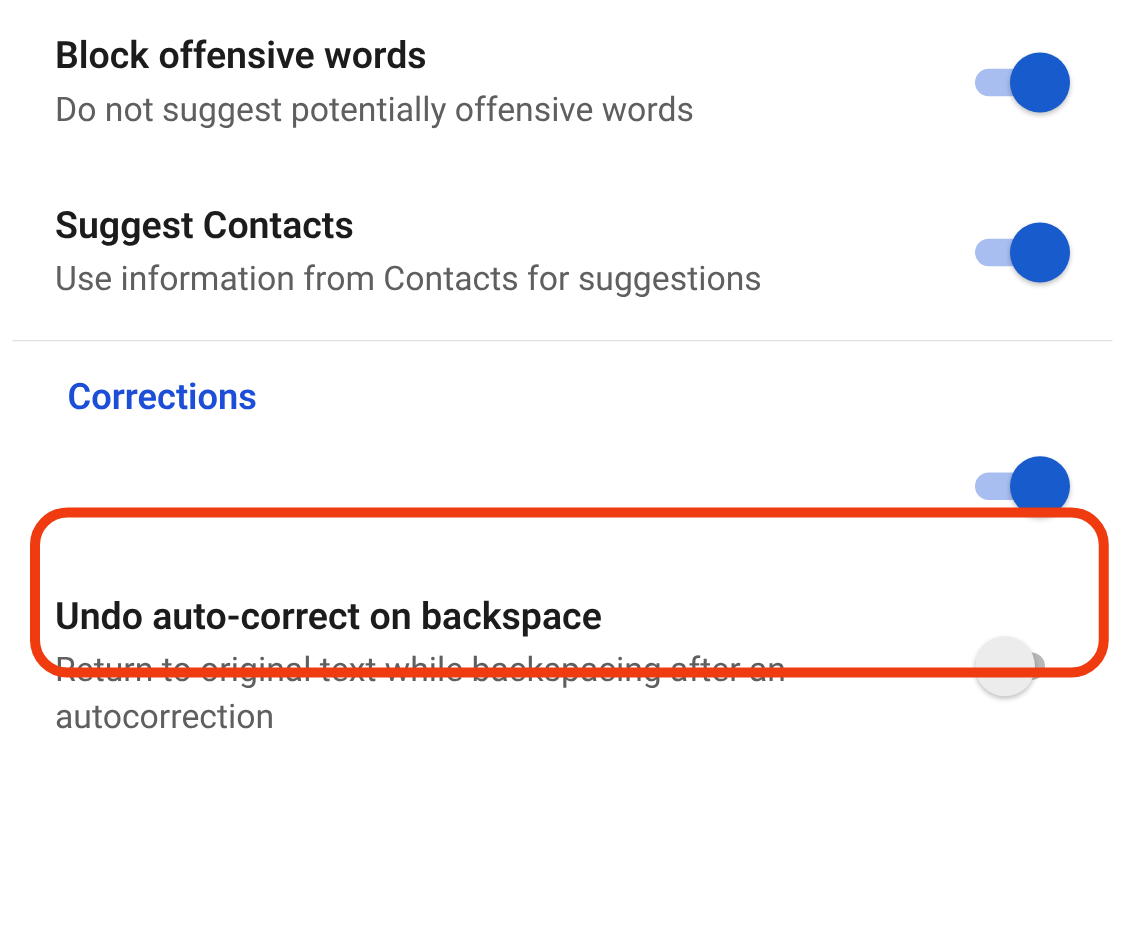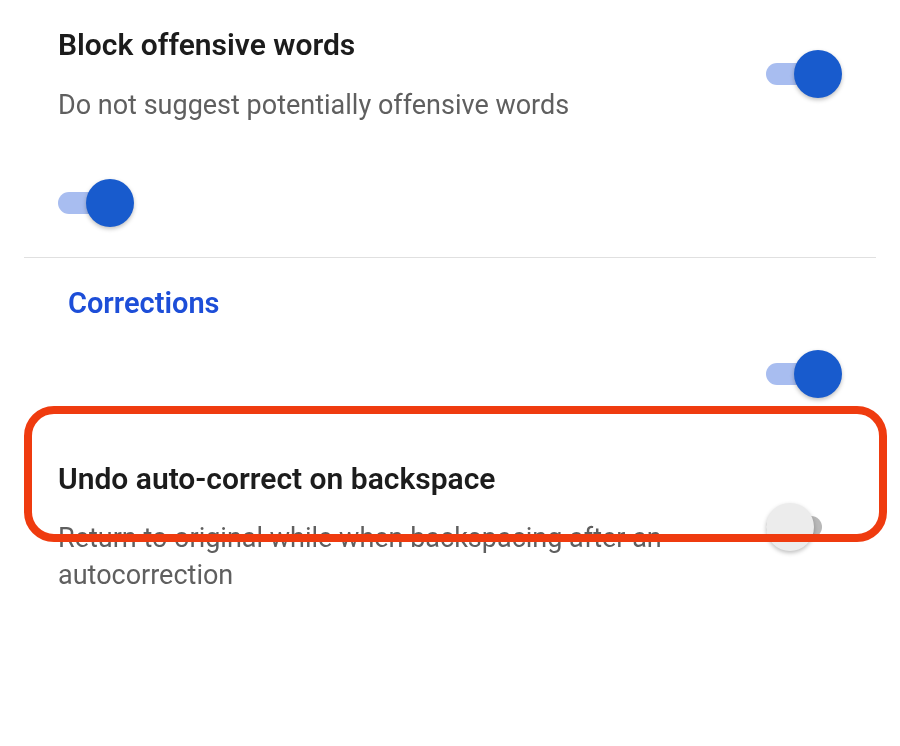--- a/index.html
+++ b/index.html
@@ -4,40 +4,40 @@
   <style>
     * { box-sizing: border-box; margin: 0; padding: 0; }
     body {
       font-family: -apple-system, BlinkMacSystemFont, "Segoe UI", Roboto, Helvetica, Arial, sans-serif;
       background: #ffffff;
       width: 900px;
       height: 746px;
       overflow: hidden;
       position: relative;
     }
-    .settings-list { padding: 0 24px; }
+    .settings-list { padding: 0 10px; }
     .setting-row {
       display: flex;
       align-items: center;
       justify-content: space-between;
       padding: 26px 34px 30px 34px;
     }
     .setting-text { flex: 1; padding-right: 40px; }
     .setting-title {
       color: #1c1c1c;
       font-size: 30px;
       font-weight: 600;
       line-height: 1.25;
     }
     .setting-subtitle {
       color: #5f5f5f;
       font-size: 27px;
       font-weight: 400;
       line-height: 1.35;
-      margin-top: 23px;
+      margin-top: 6px;
     }
     .divider {
       border: 0;
       border-top: 1px solid #e0e0e0;
       width: 100%;
       margin: 0;
     }
     .section-header {
       color: #1d4ed8;
       font-size: 29px;
@@ -105,20 +105,24 @@
       <div class="setting-title">Block offensive words</div>
       <div class="setting-subtitle">Do not suggest potentially offensive words</div>
     </div>
     <div class="switch" data-on="true">
       <div class="track"></div>
       <div class="thumb"></div>
     </div>
   </div>
 
   <div class="setting-row">
+    <div class="setting-text">
+      <div class="setting-title">Suggest Contacts</div>
+      <div class="setting-subtitle">Use information from Contacts for suggestions</div>
+    </div>
     <div class="switch" data-on="true">
       <div class="track"></div>
       <div class="thumb"></div>
     </div>
   </div>
 
   <hr class="divider">
 
   <div class="section-header">Corrections</div>
 
@@ -127,21 +131,21 @@
     </div>
     <div class="switch" data-on="true">
       <div class="track"></div>
       <div class="thumb"></div>
     </div>
   </div>
 
   <div class="setting-row" style="padding-top:32px;justify-content:center;">
     <div class="setting-text">
       <div class="setting-title">Undo auto-correct on backspace</div>
-      <div class="setting-subtitle">Return to original while when backspacing after an autocorrection</div>
+      <div class="setting-subtitle">Return to original text while backspacing after an autocorrection</div>
     </div>
     <div class="switch" data-on="false">
       <div class="track"></div>
       <div class="thumb"></div>
     </div>
   </div>
 
 </div>
 
 <div class="highlight-box"></div>

